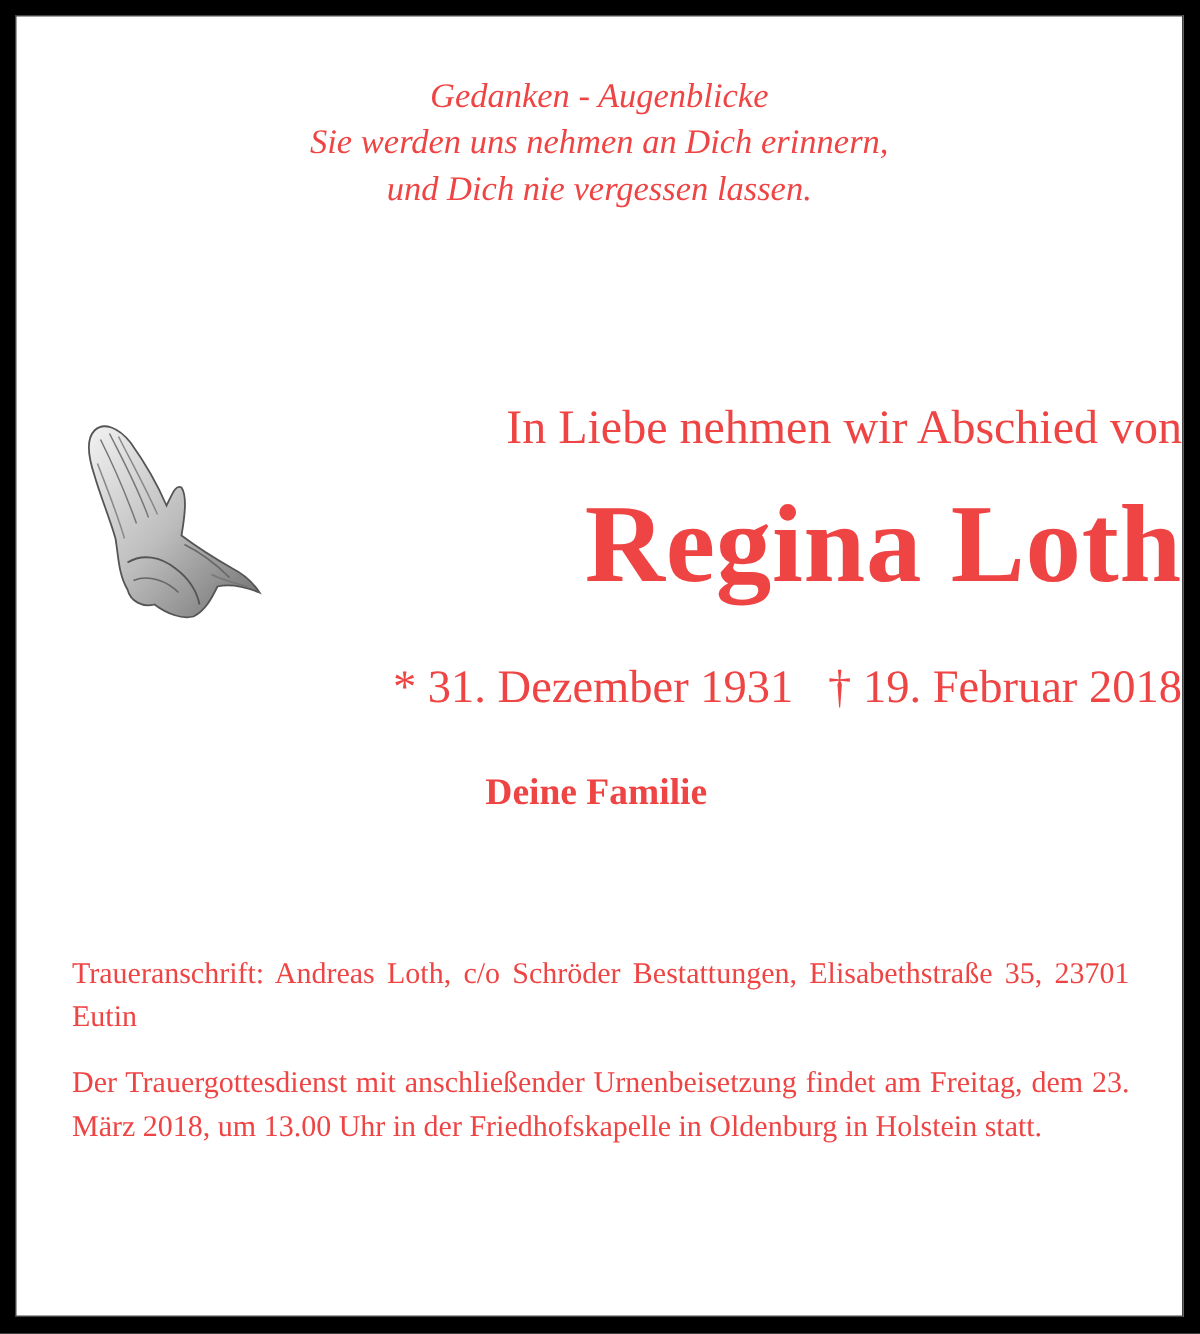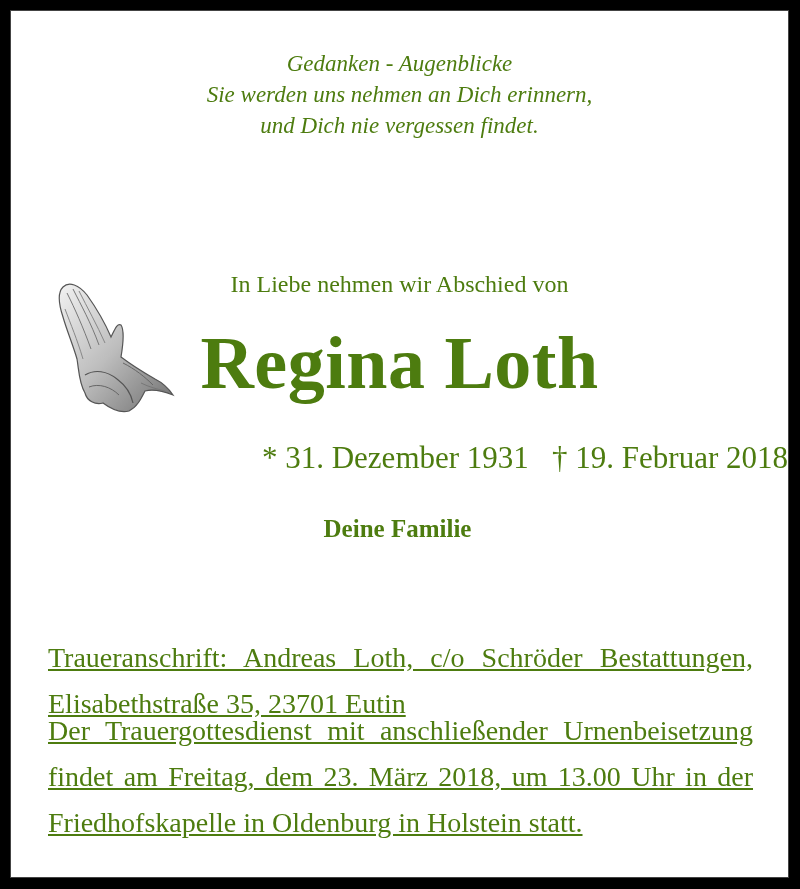--- a/index.html
+++ b/index.html
@@ -16,48 +16,48 @@
     .frame {
       position: absolute;
       left: 10px;
       top: 10px;
       width: 779px;
       height: 868px;
       background: #ffffff;
       border: 1px solid #444444;
       box-sizing: border-box;
       font-family: "Liberation Serif", "DejaVu Serif", serif;
-      color: #4d7c0f;
+      color: #ef4444;
     }
     .poem {
       position: absolute;
       left: 0;
       right: 0;
       top: 37px;
       text-align: center;
       font-style: italic;
       font-size: 23px;
       line-height: 31px;
     }
     .poem div { white-space: nowrap; }
     .intro {
       position: absolute;
       left: 0;
       right: 0;
       top: 256px;
-      text-align: center;
-      font-size: 24px;
+      text-align: right;
+      font-size: 32px;
       line-height: 34px;
     }
     .name {
       position: absolute;
       left: 0;
       right: 0;
       top: 310px;
-      text-align: center;
+      text-align: right;
       font-size: 74px;
       font-weight: bold;
       line-height: 84px;
       letter-spacing: 0.5px;
     }
     .maiden {
       position: absolute;
       left: 0;
       right: 0;
       top: 387px;
@@ -89,39 +89,38 @@
       position: absolute;
       left: 34px;
       top: 268px;
       width: 130px;
       height: 135px;
     }
     .body-text {
       position: absolute;
       left: 37px;
       width: 705px;
-      font-size: 28px;
-      line-height: 46px;
+      font-size: 20px;
+      line-height: 29px;
       text-align: justify;
       text-align-last: left;
       hyphens: manual;
-      text-decoration: underline;
     }
     .address { top: 624px; }
     .service { top: 697px; }
   </style>
 </head>
 <body>
 
 <div class="frame">
 
   <div class="poem">
     <div>Gedanken - Augenblicke</div>
     <div>Sie werden uns nehmen an Dich erinnern,</div>
-    <div>und Dich nie vergessen findet.</div>
+    <div>und Dich nie vergessen lassen.</div>
   </div>
 
   <div class="hands">
     <svg width="130" height="135" viewBox="0 0 130 135" xmlns="http://www.w3.org/2000/svg">
       <defs>
         <linearGradient id="hg" x1="0" y1="0" x2="1" y2="1">
           <stop offset="0" stop-color="#f2f2f2"></stop>
           <stop offset="0.5" stop-color="#bdbdbd"></stop>
           <stop offset="1" stop-color="#6e6e6e"></stop>
         </linearGradient>

